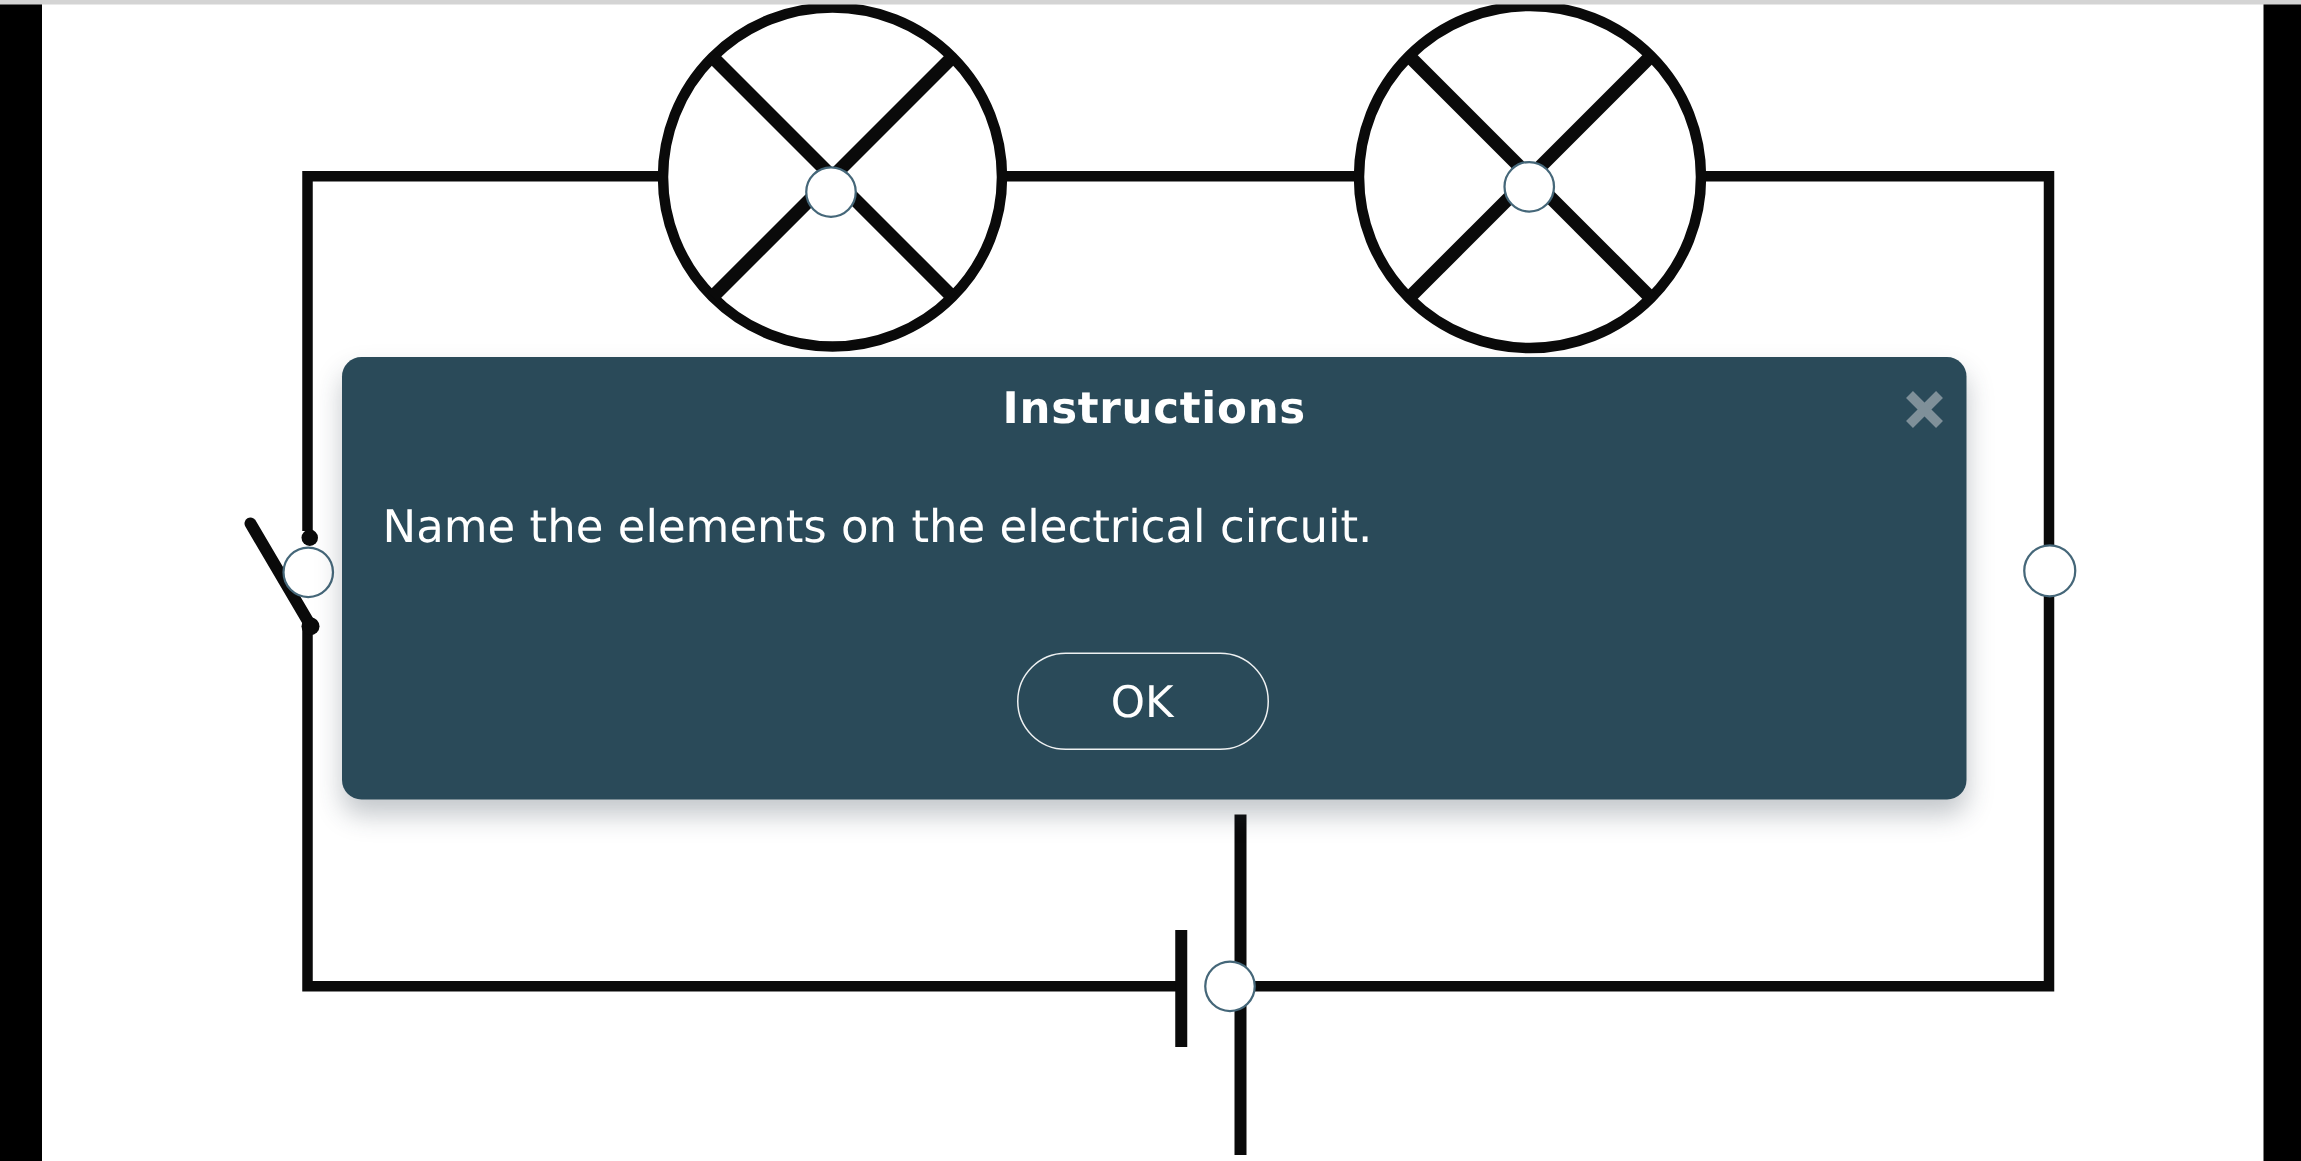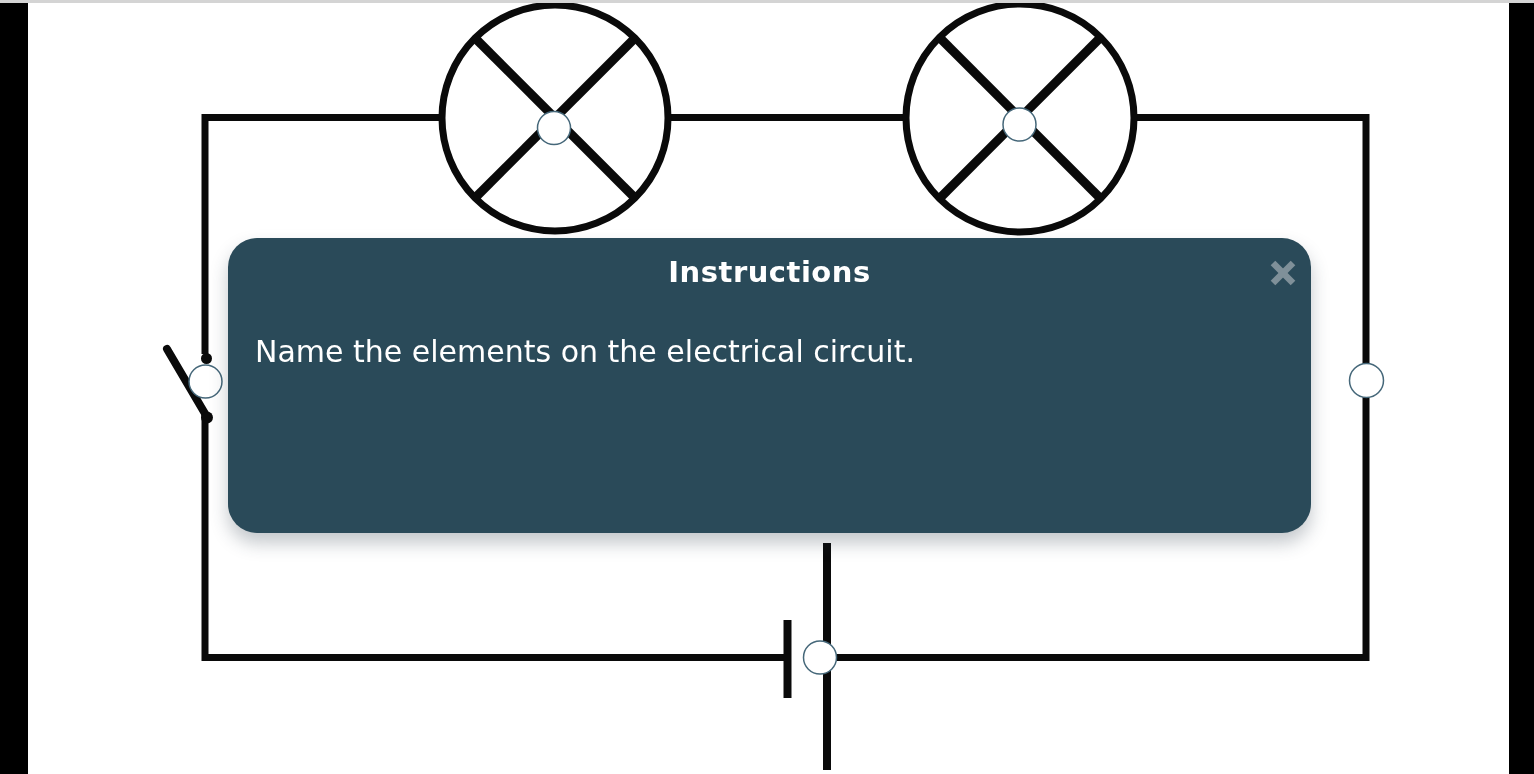--- a/index.html
+++ b/index.html
@@ -16,21 +16,21 @@
   .letterbox { position: absolute; top: 0; height: 774px; background: #000000; z-index: 5; }
   .letterbox.left  { left: 0;  width: 28px; }
   .letterbox.right { left: 1509px; width: 25px; }
   svg.circuit { position: absolute; top: 0; left: 0; z-index: 1; }
   .wire { stroke: #0a0a0a; stroke-width: 7; fill: none; }
   .symbol-stroke { stroke: #0a0a0a; fill: none; }
   .handle { fill: #ffffff; stroke: #456779; stroke-width: 1.5; cursor: pointer; }
   .modal {
     position: absolute; left: 228px; top: 238px;
     width: 1083px; height: 295px;
-    background: #2a4a59; border-radius: 29px;
+    background: #2a4a59; border-radius: 13px;
     box-shadow: 0 10px 18px rgba(40,55,70,0.28);
     z-index: 20; color: #ffffff;
   }
   .modal-title {
     position: absolute; top: 17px; left: 0; width: 100%;
     text-align: center; font-size: 29px; font-weight: bold;
     letter-spacing: 0.5px;
   }
   .modal-close {
     position: absolute; top: 20px; right: 13px;
@@ -99,13 +99,14 @@
   </g>
 </svg>
 
 <div class="modal">
   <div class="modal-title">Instructions</div>
   <svg class="modal-close" viewBox="0 0 30 30">
     <line x1="5" y1="5" x2="25" y2="25" stroke="#7f9099" stroke-width="6.5"></line>
     <line x1="25" y1="5" x2="5" y2="25" stroke="#7f9099" stroke-width="6.5"></line>
   </svg>
   <div class="modal-message">Name the elements on the electrical circuit.</div>
+  <button class="ok-button">OK</button>
 </div>
 
 </body></html>

